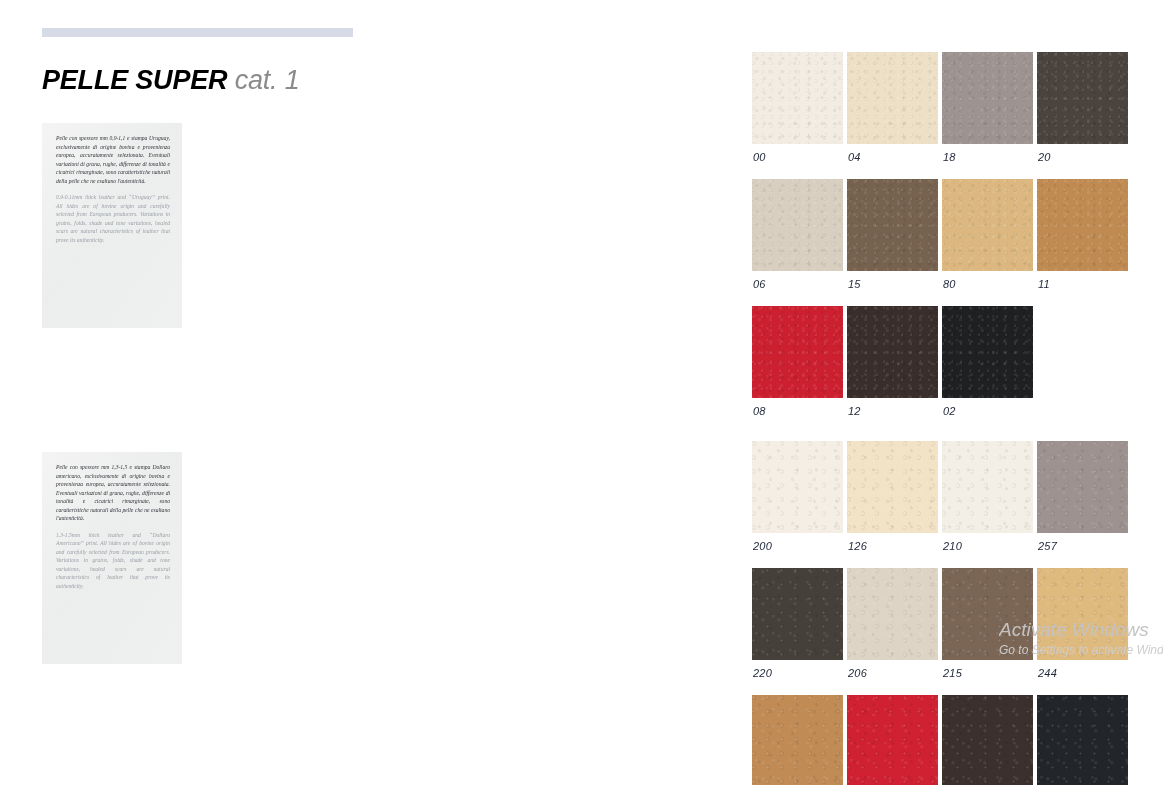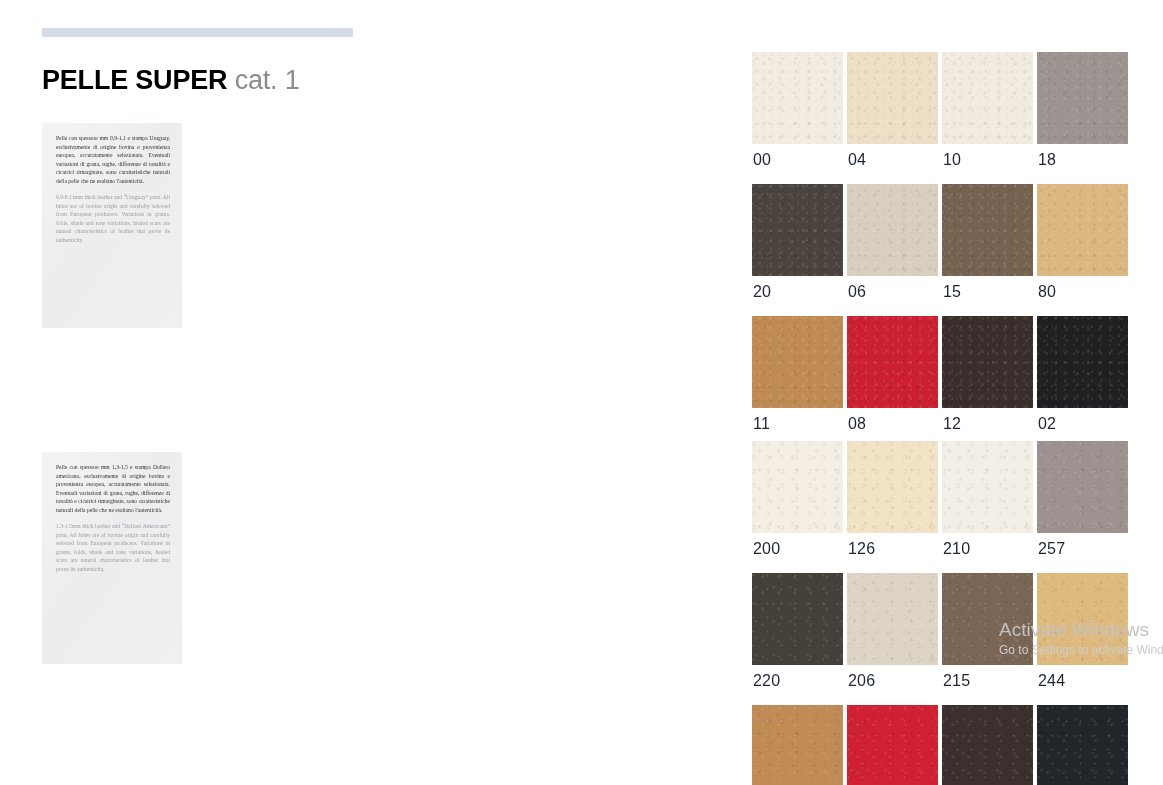--- a/index.html
+++ b/index.html
@@ -12,20 +12,21 @@
     height: 785px;
     overflow: hidden;
     font-family: "Liberation Sans", sans-serif;
   }
 
   .page {
     position: relative;
     width: 1163px;
     height: 665px;
     background: #ffffff;
+    font-style: italic;
   }
 
   .section-left { position: absolute; left: 42px; }
   .section-left.s1 { top: 28px; }
   .section-left.s2 { top: 422px; }
 
   .rule {
     width: 311px;
     height: 9px;
     background: #d7dbe8;
@@ -105,21 +106,21 @@
       radial-gradient(circle at 26% 84%, rgba(255,255,255,.07) 0 1.1px, transparent 1.7px);
     background-size: 9px 9px, 13px 13px, 11px 11px, 15px 15px, 12px 12px;
     opacity: .9;
     pointer-events: none;
   }
   .swatch.coarse::after {
     background-size: 14px 14px, 19px 19px, 16px 16px, 22px 22px, 17px 17px;
     opacity: 1;
   }
   .cell-label {
-    font-size: 16px;
+    font-size: 11px;
     color: #1d2536;
     line-height: 1;
     padding: 8px 0 16px 1px;
     letter-spacing: 0.2px;
   }
 
   
   .watermark {
     position: absolute;
     right: -6px;
@@ -152,24 +153,20 @@
   <div class="grid g1">
     <div class="cell">
         <div class="swatch" style="background-color: rgb(242, 236, 226);"></div>
         <div class="cell-label">00</div>
       </div>
     <div class="cell">
         <div class="swatch" style="background-color: rgb(238, 224, 198);"></div>
         <div class="cell-label">04</div>
       </div>
     <div class="cell">
-        <div class="swatch" style="background-color: rgb(242, 235, 223);"></div>
-        <div class="cell-label">10</div>
-      </div>
-    <div class="cell">
         <div class="swatch" style="background-color: rgb(157, 147, 145);"></div>
         <div class="cell-label">18</div>
       </div>
 
     <div class="cell">
         <div class="swatch" style="background-color: rgb(75, 67, 61);"></div>
         <div class="cell-label">20</div>
       </div>
     <div class="cell">
         <div class="swatch" style="background-color: rgb(217, 207, 193);"></div>

